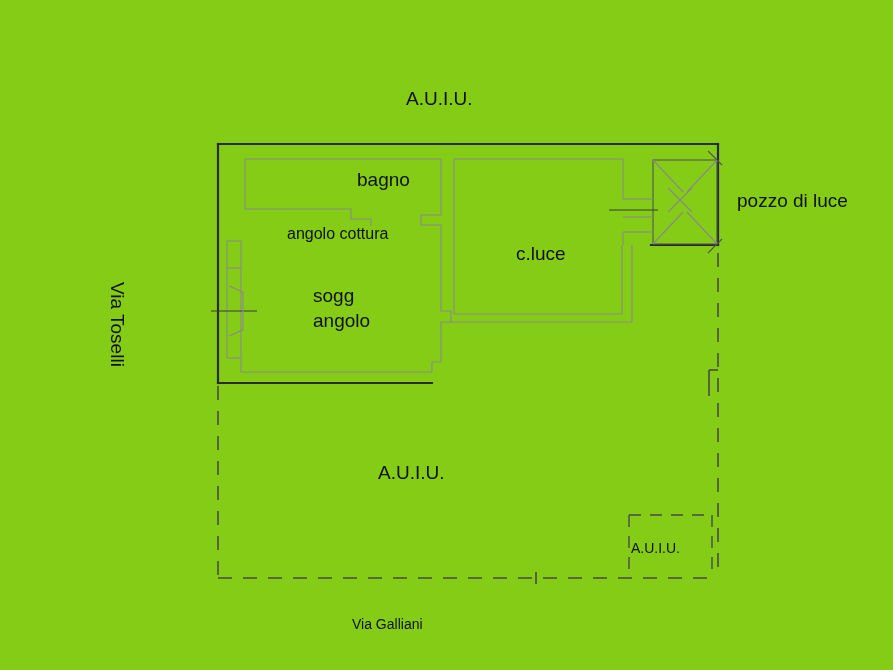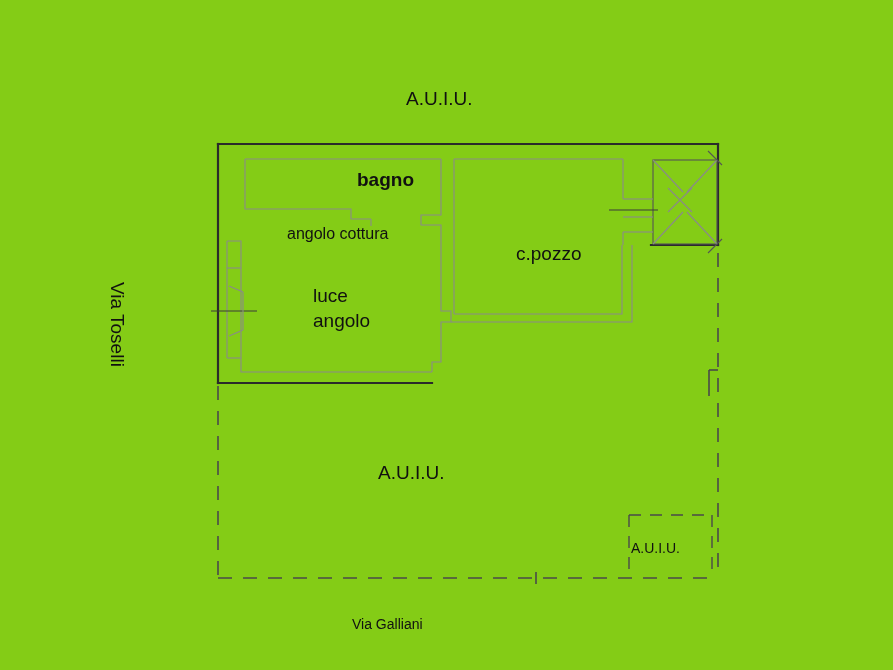--- a/index.html
+++ b/index.html
@@ -24,21 +24,21 @@
     height: 670px;
   }
   .lbl {
     position: absolute;
     color: #111111;
     white-space: nowrap;
     font-family: "Liberation Sans", sans-serif;
     line-height: 1.18;
   }
   .lbl-top       { left: 406px; top: 88px;  font-size: 19px; }
-  .lbl-bagno     { left: 357px; top: 169px; font-size: 19px; font-weight: bold; }
+  .lbl-bagno     { left: 357px; top: 169px; font-size: 19px; }
   .lbl-cottura   { left: 268px; top: 225px; font-size: 16px; margin-left: 19px; }
   .lbl-sogg      { left: 313px; top: 285px; font-size: 19px; }
   .lbl-pranzo    { left: 313px; top: 310px; font-size: 19px; }
   .lbl-cletto    { left: 516px; top: 243px; font-size: 19px; }
   .lbl-pozzo     { left: 737px; top: 190px; font-size: 19px; }
   .lbl-center    { left: 378px; top: 462px; font-size: 19px; }
   .lbl-small     { left: 631px; top: 540px; font-size: 14px; }
   .lbl-bottom    { left: 352px; top: 616px; font-size: 14px; }
   .lbl-left {
     left: 128px;
@@ -149,21 +149,22 @@
       <path d="M 629,515 L 712,515"></path>
       <path d="M 629,515 L 629,578"></path>
       <path d="M 712,515 L 712,578"></path>
     </g>
 
   </svg>
 
   <div class="lbl lbl-top">A.U.I.U.</div>
   <div class="lbl lbl-bagno">bagno</div>
   <div class="lbl lbl-cottura">angolo cottura</div>
-  <div class="lbl lbl-sogg">luce</div>
+  <div class="lbl lbl-sogg">sogg</div>
   <div class="lbl lbl-pranzo">angolo</div>
-  <div class="lbl lbl-cletto">c.pozzo</div>
+  <div class="lbl lbl-cletto">c.luce</div>
+  <div class="lbl lbl-pozzo">pozzo di luce</div>
   <div class="lbl lbl-center">A.U.I.U.</div>
   <div class="lbl lbl-small">A.U.I.U.</div>
   <div class="lbl lbl-bottom">Via Galliani</div>
   <div class="lbl lbl-left">Via Toselli</div>
 
 </div>
 
 </body></html>

